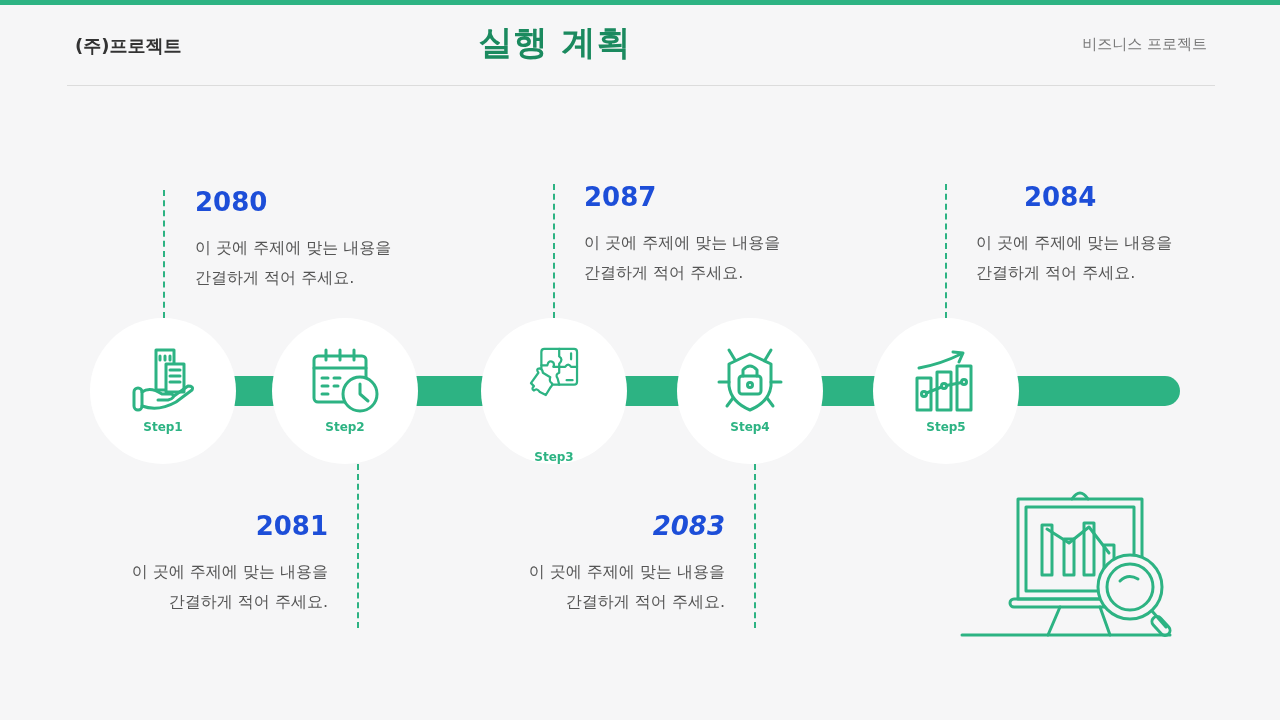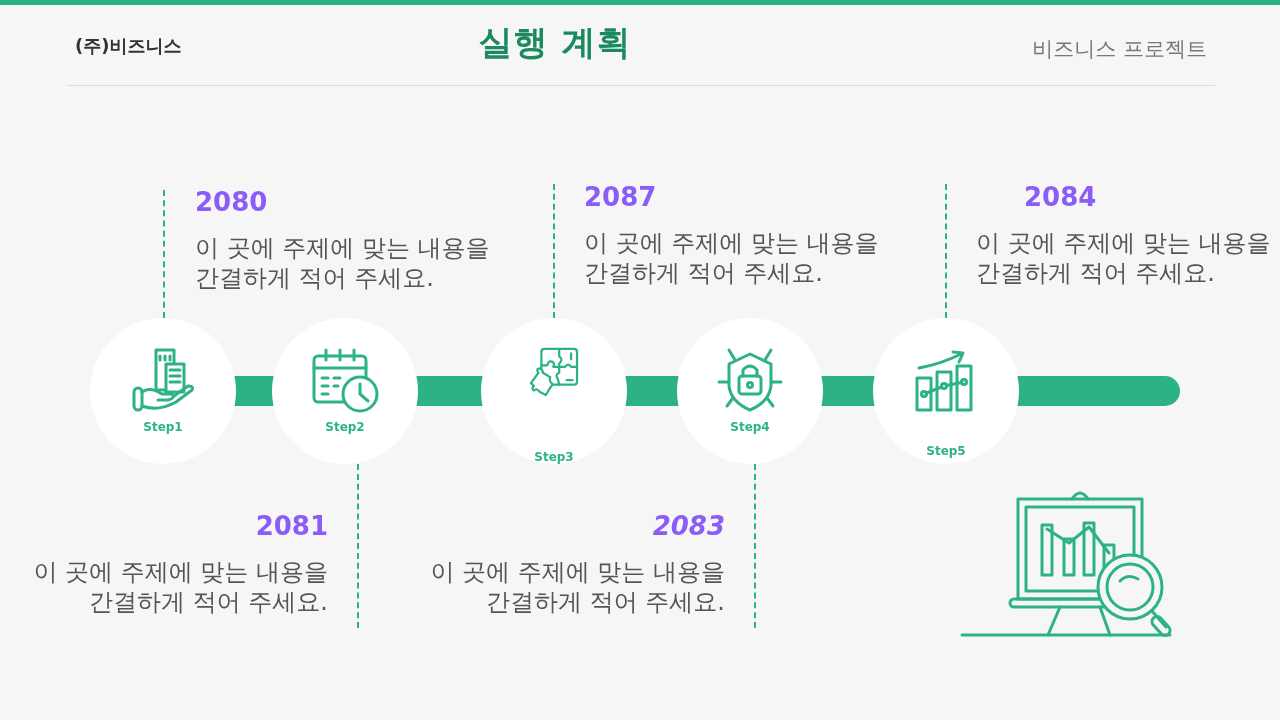--- a/index.html
+++ b/index.html
@@ -5,46 +5,46 @@
   html, body { margin:0; padding:0; }
   body {
     width:1280px; height:720px; overflow:hidden;
     background:#f6f6f7;
     font-family: "DejaVu Sans", "Liberation Sans", sans-serif;
     position:relative;
   }
   .top-bar { position:absolute; left:0; top:0; width:1280px; height:5px; background:#2db383; }
   .company { position:absolute; left:75px; top:34px; font-size:18px; font-weight:bold; color:#333; }
   .title { position:absolute; left:0; width:1110px; top:20px; text-align:center; font-size:34px; font-weight:bold; color:#1b8a5f; letter-spacing:1px; }
-  .subtitle { position:absolute; right:73px; top:35px; font-size:21px; color:#777; }
+  .subtitle { position:absolute; right:73px; top:35px; font-size:15px; color:#777; }
   .header-divider { position:absolute; left:67px; top:85px; width:1148px; height:1px; background:#dcdcdc; }
 
   .timeline-bar { position:absolute; left:160px; top:376px; width:1020px; height:30px; background:#2db383; border-radius:0 15px 15px 0; }
 
   .step-circle {
     position:absolute; width:146px; height:146px; border-radius:50%;
     background:#ffffff; top:318px;
     display:flex; flex-direction:column; align-items:center; justify-content:flex-start;
   }
   .step-icon { margin-top:28px; width:70px; height:70px; }
   .step-label { margin-top:4px; font-size:12px; font-weight:bold; color:#2db383; }
 
   .vline { position:absolute; width:0; border-left:2px dashed #2db383; }
 
-  .year { position:absolute; font-size:26px; font-weight:bold; color:#8b5cf6; }
-  .desc { position:absolute; font-size:24px; color:#555; line-height:30px; white-space:nowrap; }
+  .year { position:absolute; font-size:26px; font-weight:bold; color:#1d4ed8; }
+  .desc { position:absolute; font-size:16px; color:#555; line-height:30px; white-space:nowrap; }
   .right { text-align:right; }
 
   .deco { position:absolute; left:960px; top:487px; width:230px; height:165px; }
 </style>
 </head>
 <body>
 
 <div class="top-bar"></div>
-<div class="company">(주)비즈니스</div>
+<div class="company">(주)프로젝트</div>
 <div class="title">실행 계획</div>
 <div class="subtitle">비즈니스 프로젝트</div>
 <div class="header-divider"></div>
 
 <div class="timeline-bar"></div>
 
 <div class="vline" style="left:163px; top:190px; height:128px;"></div>
 <div class="vline" style="left:357px; top:464px; height:164px;"></div>
 <div class="vline" style="left:553px; top:184px; height:134px;"></div>
 <div class="vline" style="left:754px; top:464px; height:164px;"></div>
@@ -106,21 +106,21 @@
       <line x1="50" y1="14" x2="56" y2="4"></line>
     <line x1="18" y1="52" x2="12" y2="60"></line>
       <line x1="52" y1="52" x2="58" y2="60"></line>
     <rect x="24" y="30" width="22" height="18" rx="3"></rect>
     <path d="M28 30 L28 24 Q35 16 42 24 L42 30"></path>
     <circle cx="35" cy="39" r="2.5"></circle>
   </svg>
   <div class="step-label">Step4</div>
 </div>
 
-<div class="step-circle" style="left:873px;gap:24px;">
+<div class="step-circle" style="left:873px;">
   <svg class="step-icon" viewBox="0 0 70 70" fill="none" stroke="#2db383" stroke-width="3" stroke-linecap="round" stroke-linejoin="round">
     <path d="M8 22 Q30 18 50 8"></path>
     <polyline points="42,6 52,7 48,16"></polyline>
     <rect x="6" y="32" width="14" height="32"></rect>
     <rect x="26" y="26" width="14" height="38"></rect>
     <rect x="46" y="20" width="14" height="44"></rect>
     <polyline points="13,48 33,40 53,36"></polyline>
     <circle cx="13" cy="48" r="2.5" fill="#fff"></circle>
     <circle cx="33" cy="40" r="2.5" fill="#fff"></circle>
     <circle cx="53" cy="36" r="2.5" fill="#fff"></circle>

